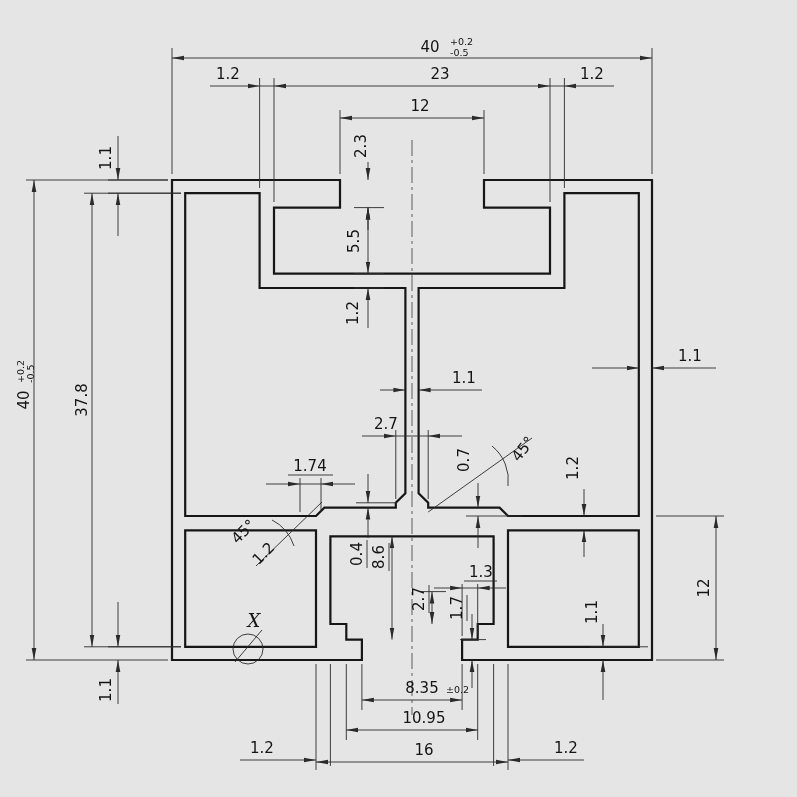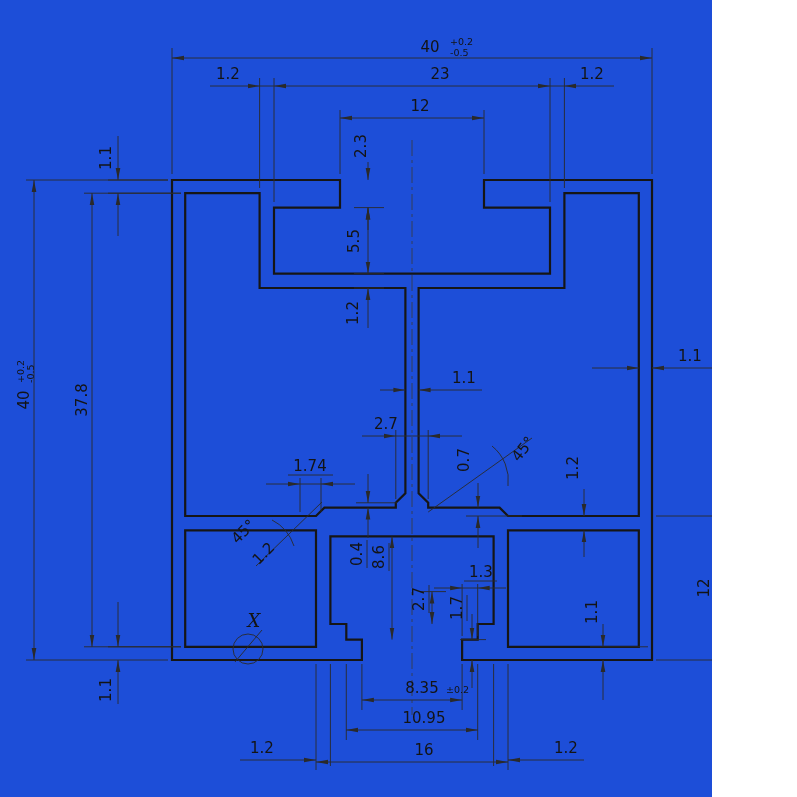--- a/index.html
+++ b/index.html
@@ -1,16 +1,16 @@
 <!DOCTYPE html>
 <html><head>
 <meta charset="utf-8">
 <style>
   html,body{margin:0;padding:0;background:#ffffff;}
-  .stage{position:relative;width:712px;height:797px;background:#1d4ed8;overflow:hidden;
+  .stage{position:relative;width:797px;height:797px;background:#e5e5e5;overflow:hidden;
          font-family:"DejaVu Sans",sans-serif;}
   svg{display:block;}
   .profile{fill:none;stroke:#161616;stroke-width:2.2;stroke-linejoin:miter;}
   .dim{stroke:#2a2a2a;stroke-width:0.9;fill:none;}
   .cl{stroke:#3a3a3a;stroke-width:0.8;fill:none;stroke-dasharray:16 4 3 4;}
   .dtxt{font-family:"DejaVu Sans",sans-serif;font-size:15px;fill:#141414;}
   .dtxt-sm{font-family:"DejaVu Sans",sans-serif;font-size:9.5px;fill:#141414;}
   .dtxt-x{font-family:"DejaVu Serif",serif;font-style:italic;font-size:18px;fill:#141414;}
   .mid{text-anchor:middle;}
 </style>

